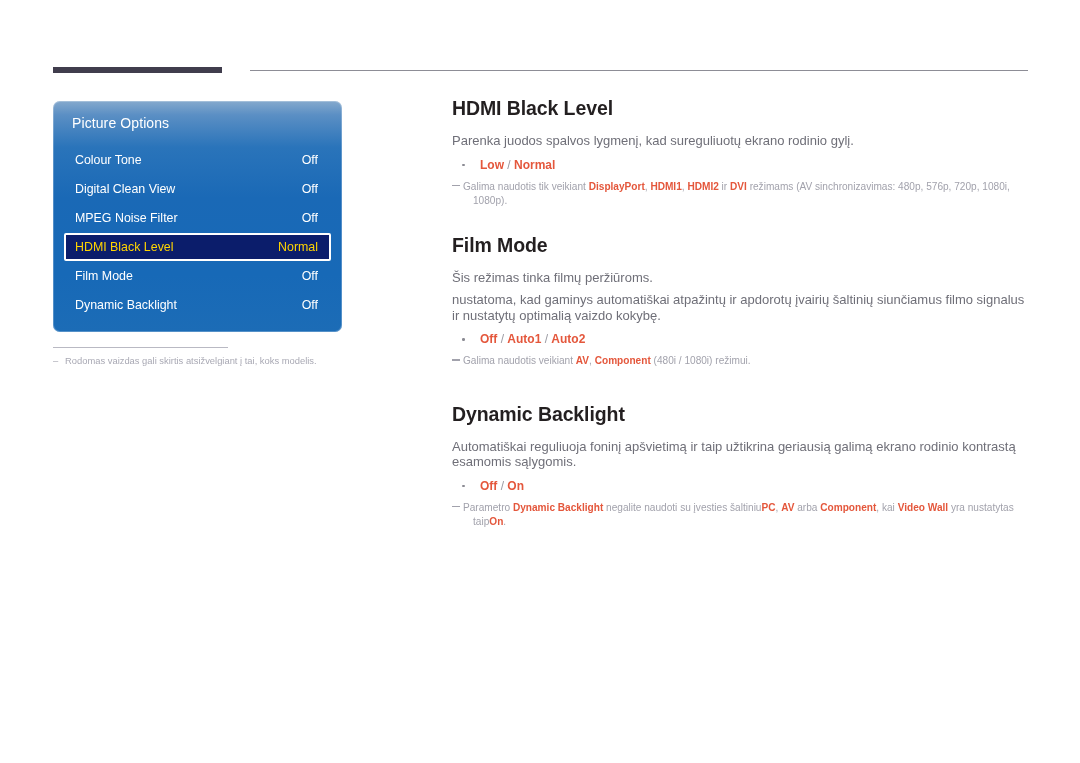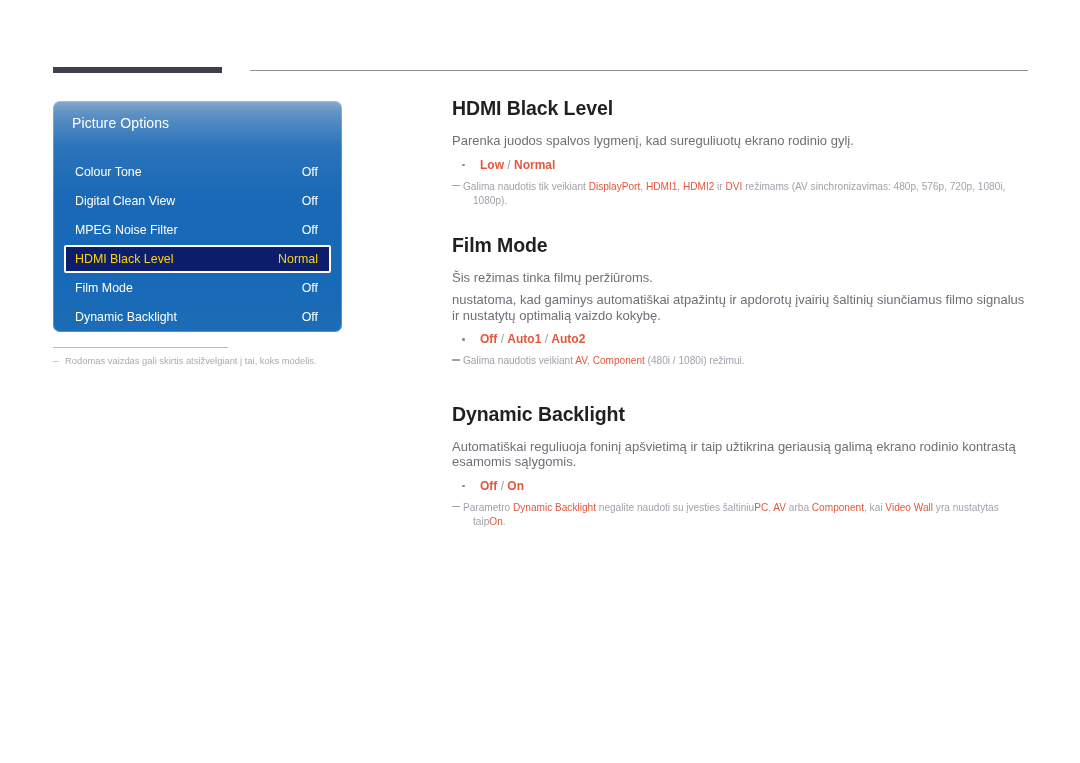--- a/index.html
+++ b/index.html
@@ -40,21 +40,21 @@
     box-shadow: 0 0 0 1px rgba(255,255,255,0.25) inset;
   }
   .osd-title {
     position: absolute; left: 19px; top: 14px;
     color: #ffffff;
     font-size: 14px;
     letter-spacing: .1px;
     white-space: nowrap;
   }
   .osd-rows {
-    position: absolute; left: 0; top: 56px; right: 0;
+    position: absolute; left: 0; top: 44px; right: 0;
   }
   .osd-row {
     position: relative;
     height: 29.4px;
     margin: 0 11px;
     display: flex;
     align-items: center;
     padding: 0 13px 0 11px;
   }
   .osd-row .lbl {
@@ -150,21 +150,21 @@
     line-height: 14.5px;
     color: #a2a2ac;
   }
   .note::before {
     content: "";
     position: absolute;
     left: 0; top: 5px;
     width: 8px; height: 1.6px;
     background: #a2a2ac;
   }
-  .note b { color: #e4573c; font-weight: normal; }
+  .note b { color: #e4573c; font-weight: bold; }
   .note .pad { padding-left: 10px; display: inline-block; }
 </style>
 </head>
 <body>
 
 <div class="page">
 
   <div class="hdr-bar"></div>
   <div class="hdr-line"></div>
 

